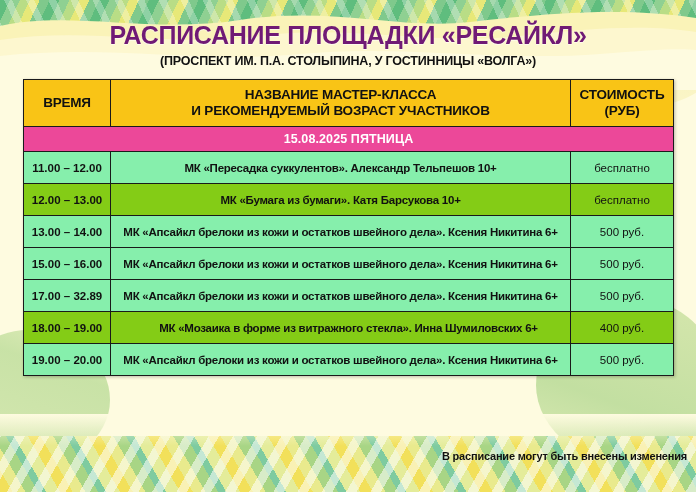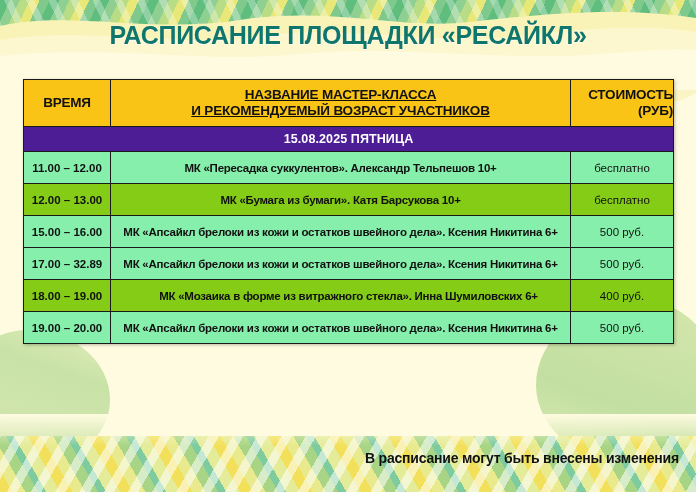--- a/index.html
+++ b/index.html
@@ -122,21 +122,21 @@
     left: 0; right: 0;
     top: 22px;
     text-align: center;
     z-index: 5;
   }
   .title {
     font-family: "Liberation Sans", sans-serif;
     font-weight: bold;
     font-size: 25px;
     letter-spacing: -0.3px;
-    color: #0f766e;
+    color: #701a75;
     line-height: 1.05;
     text-shadow: 0 1px 0 rgba(255,255,255,0.6);
     white-space: nowrap;
   }
   .subtitle {
     margin-top: 6px;
     font-family: "Liberation Sans", sans-serif;
     font-weight: bold;
     font-size: 12.5px;
     color: #111111;
@@ -174,25 +174,25 @@
     color: #111111;
     font-family: "Liberation Sans", sans-serif;
     font-weight: bold;
     font-size: 13px;
     line-height: 1.15;
     text-align: center;
     height: 46px;
     letter-spacing: -0.2px;
   }
   th.th-time { font-size: 13.5px; }
-  th.th-name { font-size: 13.5px; text-decoration: underline; }
-  th.th-price { font-size: 13.5px; text-align: right; }
+  th.th-name { font-size: 13.5px; }
+  th.th-price { font-size: 13.5px; }
 
   tr.date-row td {
-    background: #4c1d95;
+    background: #ec4899;
     color: #ffffff;
     text-align: center;
     font-family: "Liberation Sans", sans-serif;
     font-weight: bold;
     font-size: 12.5px;
     height: 24px;
     letter-spacing: 0.1px;
   }
 
   tbody tr.data-row td {
@@ -225,24 +225,24 @@
     padding-left: 16px;
   }
   td.td-price {
     text-align: center;
     font-weight: normal;
     white-space: nowrap;
   }
 
   .footnote {
     position: absolute;
-    right: 17px;
+    right: 9px;
     top: 450px;
     font-family: "Liberation Sans", sans-serif;
-    font-size: 14px;
+    font-size: 11px;
     font-weight: bold;
     color: #111111;
     letter-spacing: -0.2px;
     z-index: 7;
     white-space: nowrap;
   }
 </style>
 </head>
 <body>
 
@@ -257,20 +257,21 @@
       <path d="M0,56 C110,44 200,64 300,54 C400,44 500,62 600,54 C650,50 680,48 696,50 L696,90 L0,90 Z" fill="#fefbe0"></path>
     </svg>
   </div>
   <div class="blob blob-right"></div>
   <div class="blob blob-left"></div>
   <div class="bg-layer bottom-rhombus"></div>
   <div class="bg-layer bottom-fade"></div>
 
   <div class="header">
     <div class="title">РАСПИСАНИЕ ПЛОЩАДКИ «РЕСАЙКЛ»</div>
+    <div class="subtitle">(ПРОСПЕКТ ИМ. П.А. СТОЛЫПИНА, У ГОСТИННИЦЫ «ВОЛГА»)</div>
   </div>
 
   <div class="table-wrap">
     <table class="schedule">
       <colgroup>
         <col class="c-time">
         <col class="c-name">
         <col class="c-price">
       </colgroup>
       <thead>
@@ -295,20 +296,25 @@
           <td class="td-time">11.00 – 12.00</td>
           <td class="td-name">МК «Пересадка суккулентов». Александр Тельпешов 10+</td>
           <td class="td-price">бесплатно</td>
         </tr>
         <tr class="data-row alt">
           <td class="td-time">12.00 – 13.00</td>
           <td class="td-name">МК «Бумага из бумаги». Катя Барсукова 10+</td>
           <td class="td-price">бесплатно</td>
         </tr>
         <tr class="data-row">
+          <td class="td-time">13.00 – 14.00</td>
+          <td class="td-name">МК «Апсайкл брелоки из кожи и остатков швейного дела». Ксения Никитина 6+</td>
+          <td class="td-price">500 руб.</td>
+        </tr>
+        <tr class="data-row">
           <td class="td-time">15.00 – 16.00</td>
           <td class="td-name">МК «Апсайкл брелоки из кожи и остатков швейного дела». Ксения Никитина 6+</td>
           <td class="td-price">500 руб.</td>
         </tr>
         <tr class="data-row">
           <td class="td-time">17.00 – 32.89</td>
           <td class="td-name">МК «Апсайкл брелоки из кожи и остатков швейного дела». Ксения Никитина 6+</td>
           <td class="td-price">500 руб.</td>
         </tr>
         <tr class="data-row alt">

